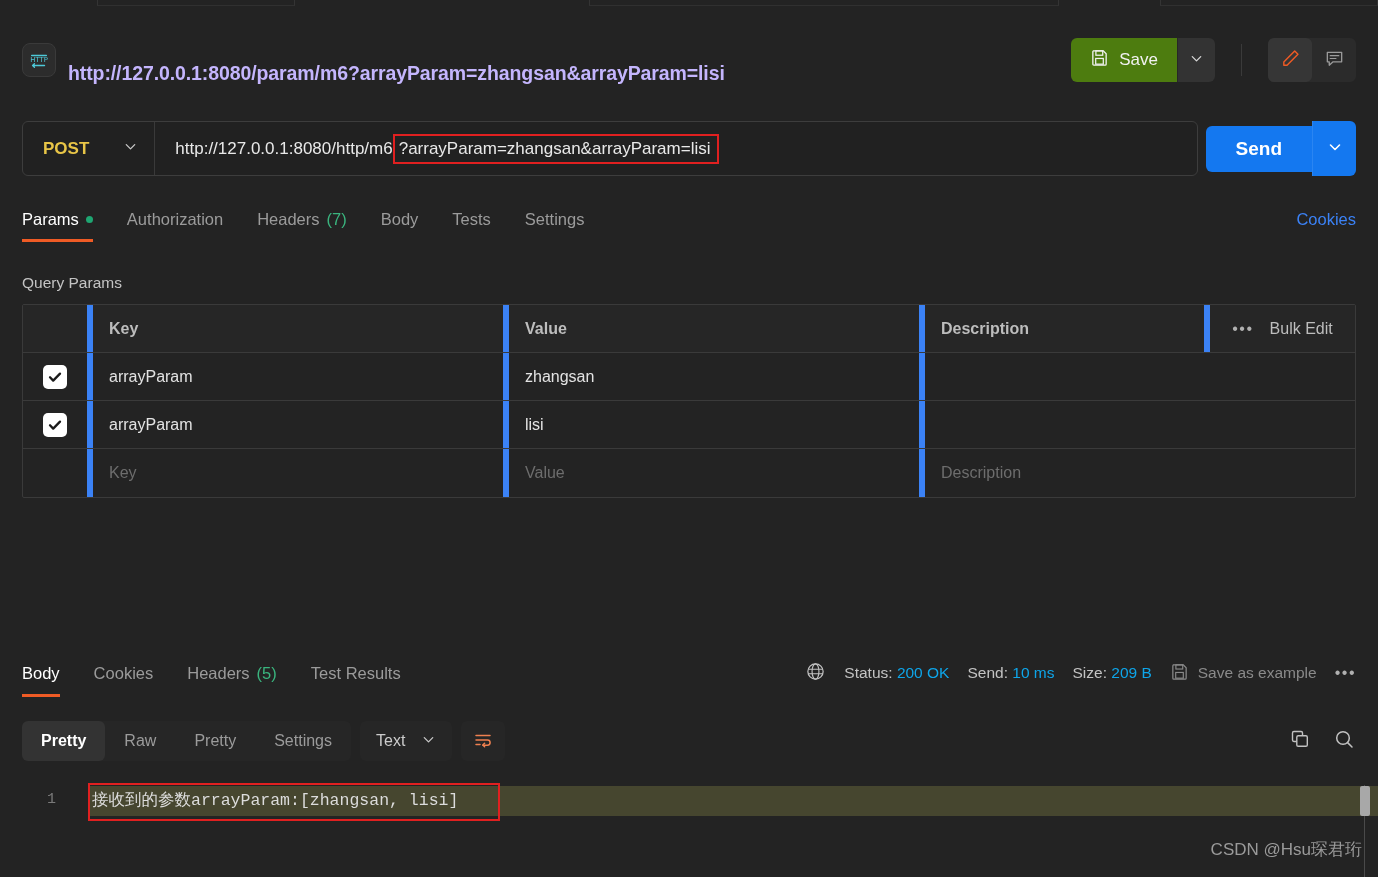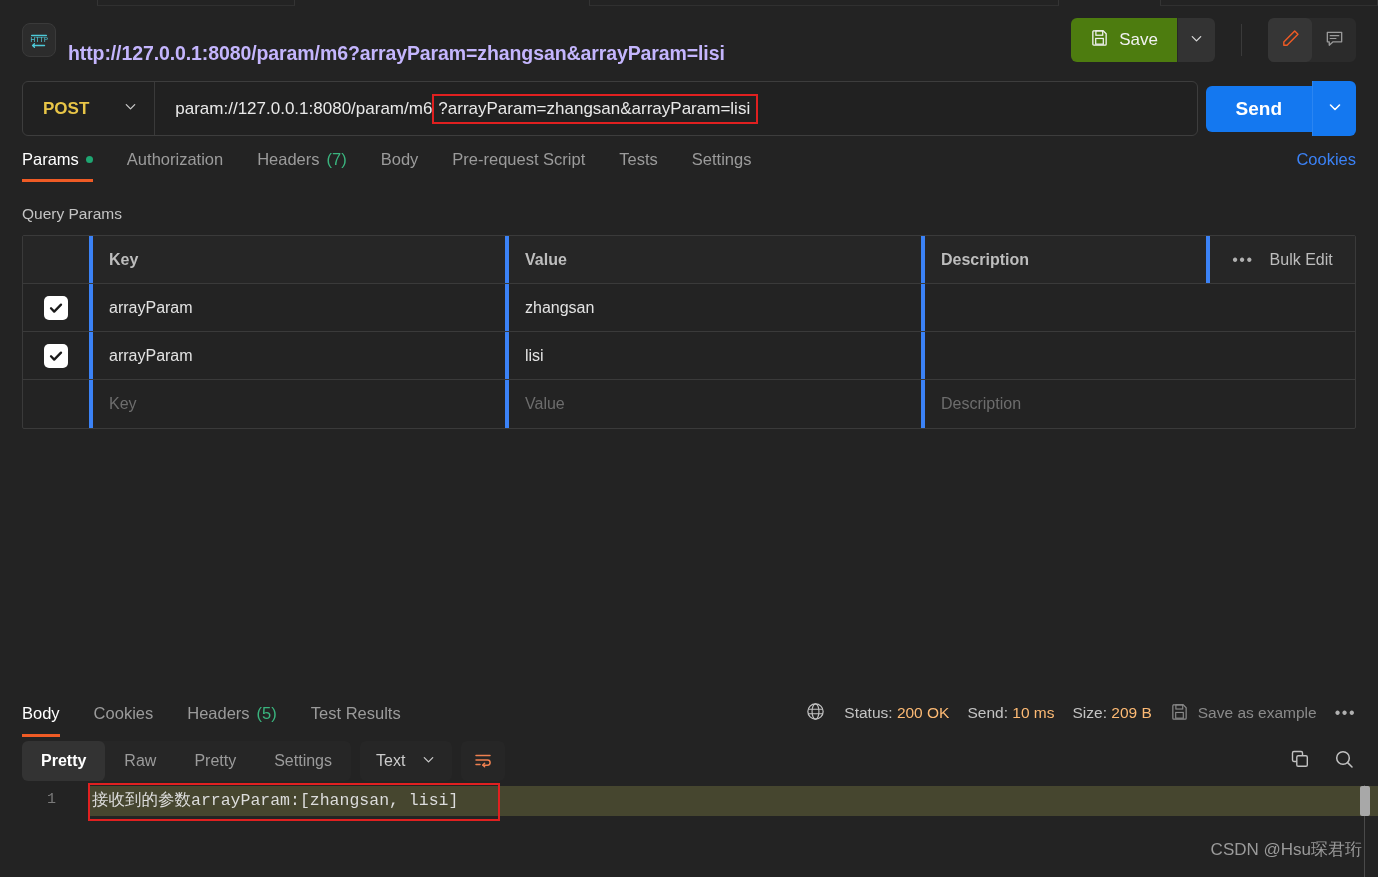--- a/index.html
+++ b/index.html
@@ -6,21 +6,21 @@
   html, body {
     width: 1378px; height: 877px;
     background: #1e1e1e;
     font-family: "Liberation Sans", sans-serif;
     overflow: hidden;
   }
   .app {
     position: relative;
     width: 1378px; height: 877px;
     background: #232323;
-    display: flex; flex-direction: column;
+    display: flex; flex-direction: column; gap: 20px;
   }
 
   
   .tabstrip { position: relative; height: 6px; flex: 0 0 6px; background: #232323; }
   .tabstrip .seam { position: absolute; top: 0; height: 6px; border-left: 1px solid #343434; border-right: 1px solid #343434; border-bottom: 1px solid #303030; }
   .tabstrip .s1 { left: 97px; width: 198px; }
   .tabstrip .s2 { left: 589px; width: 470px; }
   .tabstrip .s3 { left: 1160px; width: 218px; }
 
   
@@ -138,26 +138,26 @@
   .tab:first-child.active::after { left: 0; right: 17px; }
   .tab .dot { width: 7px; height: 7px; border-radius: 50%; background: #1ea672; display: inline-block; }
   .tab .count { color: #3ab47e; }
   .cookies-link {
     margin-left: auto; display: flex; align-items: center;
     color: #3b82f6; font-size: 16.5px; cursor: pointer;
   }
 
   
   .params-area { flex: 0 0 auto; padding: 0 22px; }
-  .qp-title { font-size: 15.5px; color: #c3c3c3; margin: 23px 0 12px 0; }
+  .qp-title { font-size: 15.5px; color: #c3c3c3; margin: 12px 0 12px 0; }
   .ptable { border: 1px solid #3a3a3a; border-radius: 2px; width: 100%; }
   .prow { display: flex; min-height: 48px; border-bottom: 1px solid #3a3a3a; }
   .prow:last-child { border-bottom: none; }
   .prow.head { background: #262626; }
-  .pc { display: flex; align-items: center; border-right: 4px solid #3b82f6; }
+  .pc { display: flex; align-items: center; border-right: 6px solid #3b82f6; }
   .pc:last-child { border-right: none; }
   .c-check { flex: 0 0 70px; justify-content: center; }
   .c-key { flex: 0 0 416px; padding-left: 16px; }
   .c-val { flex: 0 0 416px; padding-left: 16px; }
   .c-desc { flex: 1 1 auto; padding-left: 16px; }
   .c-bulk { flex: 0 0 145px; justify-content: center; gap: 16px; }
   .hcell { font-size: 16px; color: #bdbdbd; font-weight: 700; }
   .cell { font-size: 16px; color: #e3e3e3; }
   .cell.ph { color: #6d6d6d; }
   .bulk { font-size: 16px; color: #bdbdbd; cursor: pointer; }
@@ -172,21 +172,21 @@
   
   .resp-head {
     flex: 0 0 48px; display: flex; align-items: stretch;
     padding: 0 22px; position: relative;
   }
   .resp-head .tab { font-size: 16.5px; }
   .status-wrap {
     margin-left: auto; display: flex; align-items: center; gap: 18px;
     font-size: 15.5px; color: #c3c3c3;
   }
-  .status-wrap .val { color: #fdba74; }
+  .status-wrap .val { color: #0ea5e9; }
   .save-ex { color: #8a8a8a; display: flex; align-items: center; gap: 9px; cursor: pointer; }
 
   .resp-tools {
     flex: 0 0 48px; display: flex; align-items: center;
     padding: 0 22px; gap: 0; justify-content: flex-end;
   }
   .seg { display: flex; align-items: center; background: #262626; border-radius: 6px; height: 40px; }
   .seg .sbtn {
     height: 40px; padding: 0 19px; border: none; background: transparent;
     color: #9b9b9b; font-size: 16px; cursor: pointer; border-radius: 6px;
@@ -314,21 +314,21 @@
     <div class="url-wrap">
       <div class="method">
         <span class="method-label">POST</span>
         <span>
           <svg width="15" height="15" viewBox="0 0 16 16" fill="none">
             <path d="M3.5 6l4.5 4.5L12.5 6" stroke="#c9c9c9" stroke-width="1.4" stroke-linecap="round" stroke-linejoin="round"></path>
           </svg>
         </span>
       </div>
       <div class="url-input">
-        <span>param://127.0.0.1:8080/param/m6</span>
+        <span>http://127.0.0.1:8080/http/m6</span>
           <span class="url-hl">?arrayParam=zhangsan&amp;arrayParam=lisi</span>
       </div>
     </div>
     <div class="send-group">
       <button class="send-btn">Send</button>
       <button class="send-caret">
         <span>
           <svg width="16" height="16" viewBox="0 0 16 16" fill="none">
             <path d="M3.5 6l4.5 4.5L12.5 6" stroke="#ffffff" stroke-width="1.6" stroke-linecap="round" stroke-linejoin="round"></path>
           </svg>
@@ -344,23 +344,20 @@
     </button>
     <button class="tab">
       <span>Authorization</span>
     </button>
     <button class="tab">
       <span>Headers</span>
       <span class="count">(7)</span>
     </button>
     <button class="tab">
       <span>Body</span>
-    </button>
-    <button class="tab">
-      <span>Pre-request Script</span>
     </button>
     <button class="tab">
       <span>Tests</span>
     </button>
     <button class="tab">
       <span>Settings</span>
     </button>
     <div class="cookies-link">Cookies</div>
   </div>
 

